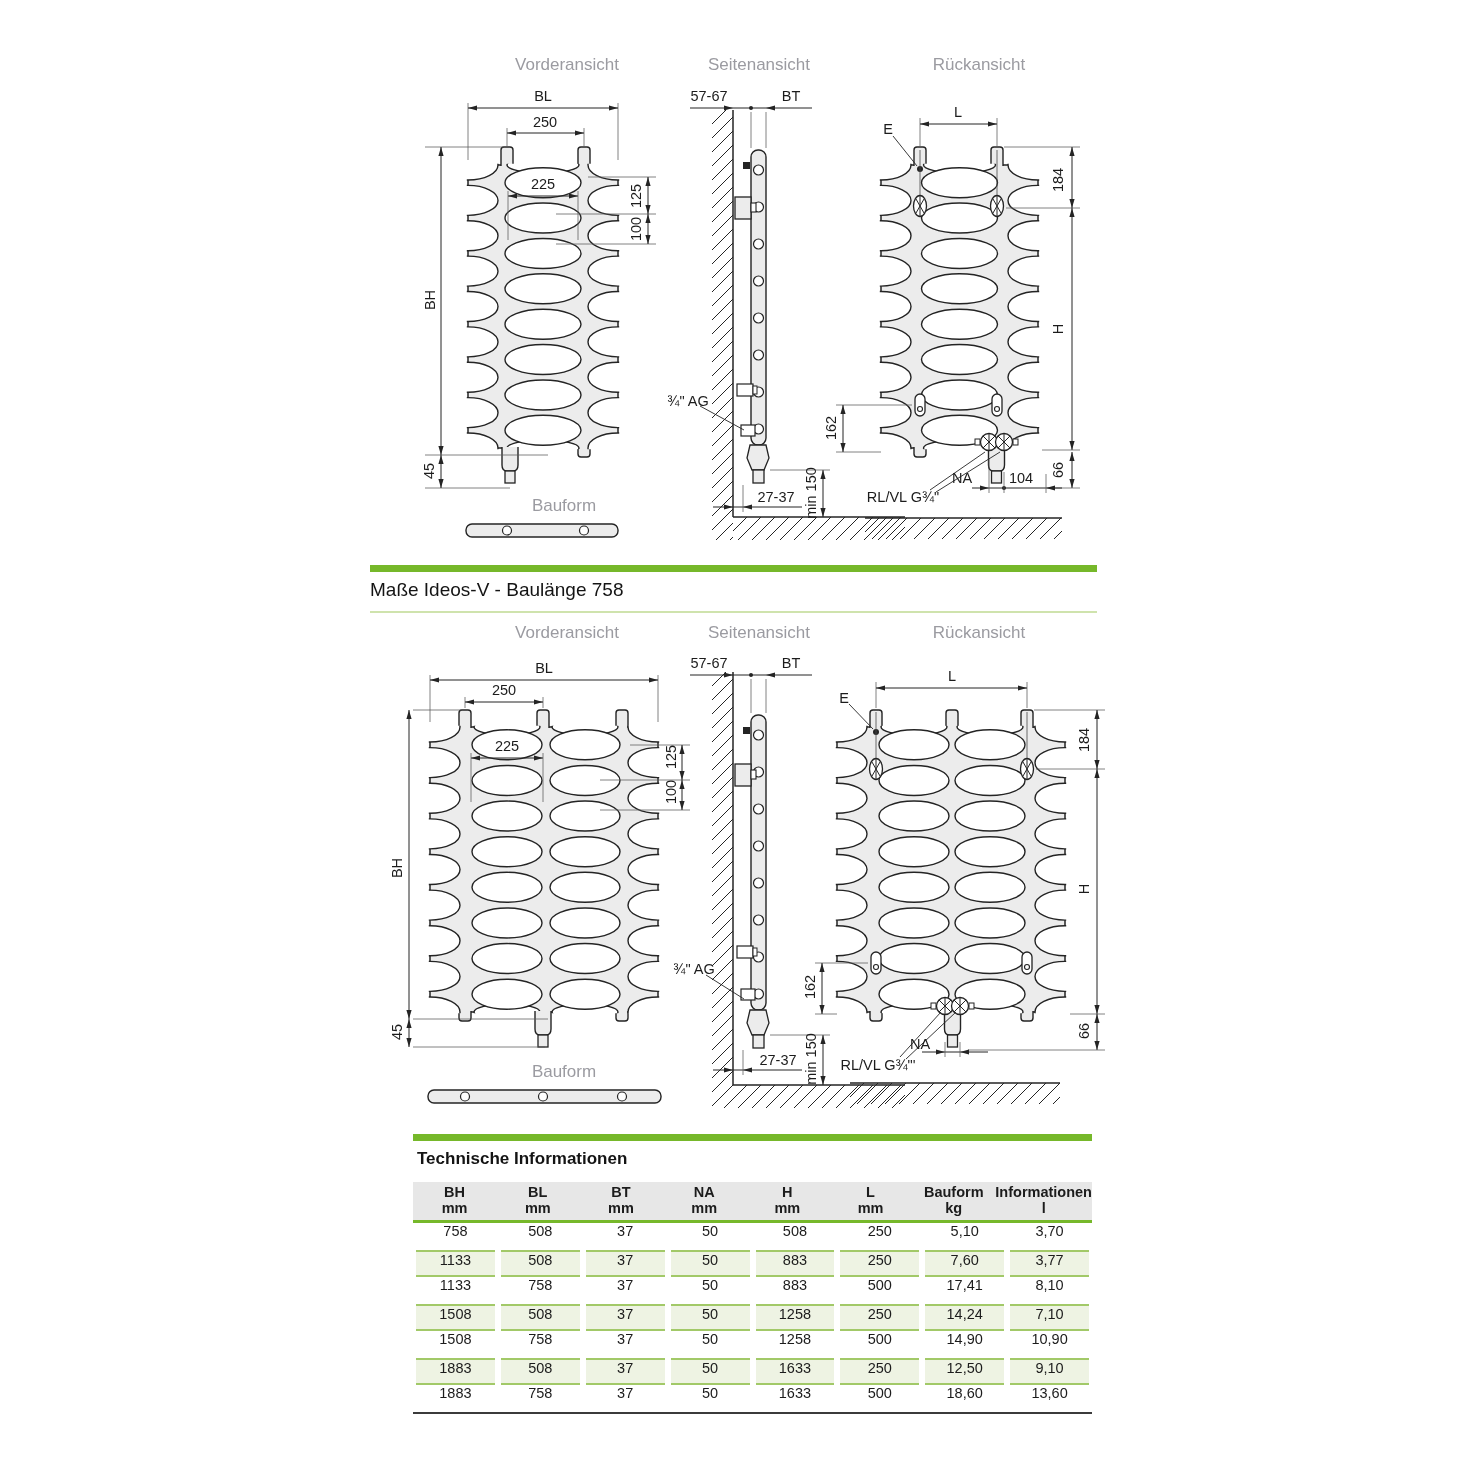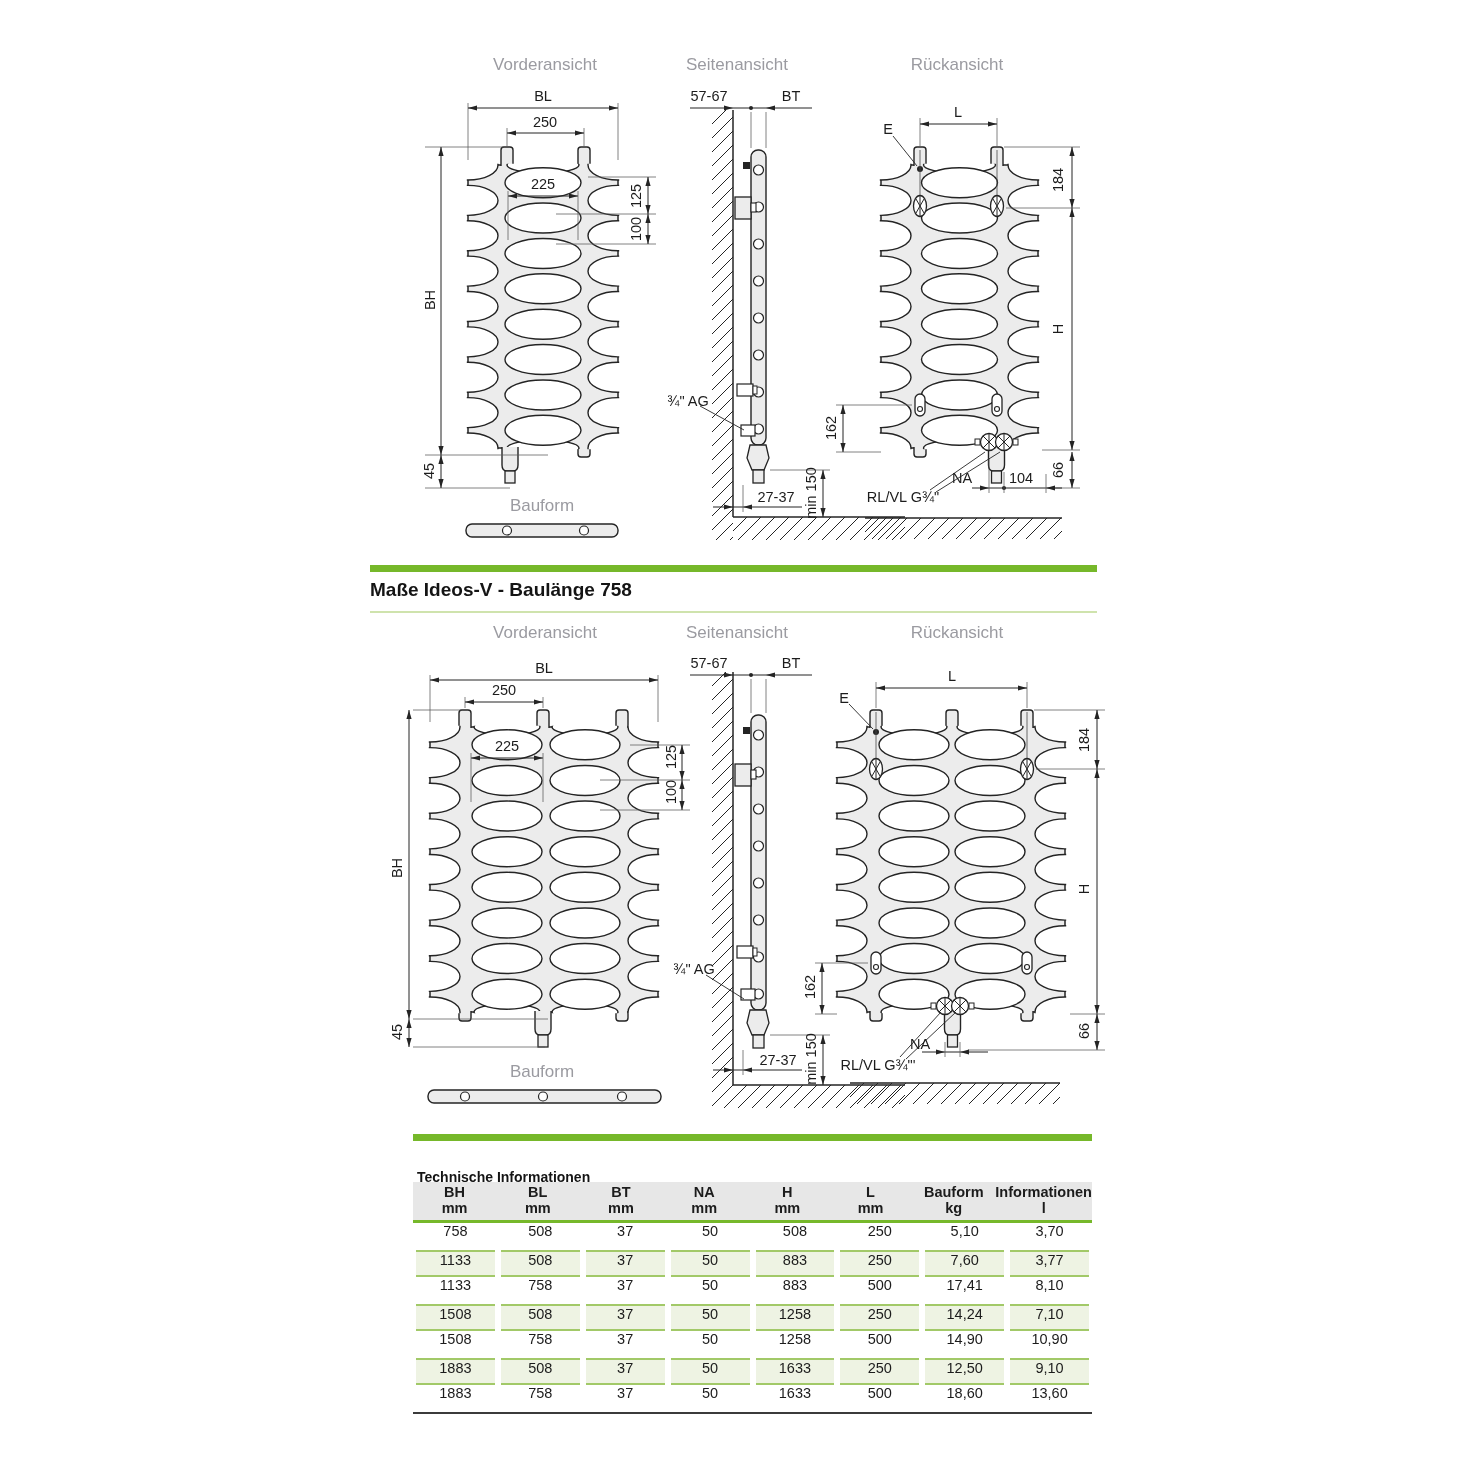--- a/index.html
+++ b/index.html
@@ -1,27 +1,27 @@
 <!DOCTYPE html>
 <html><head>
 <meta charset="utf-8">
 <style>
   html,body{margin:0;padding:0;background:#fff;}
   body{width:1467px;height:1467px;font-family:"Liberation Sans","DejaVu Sans",sans-serif;}
   .page{position:relative;width:1467px;height:1467px;background:#fff;overflow:hidden;}
   #drawing{position:absolute;left:0;top:0;}
   .lbl{position:absolute;font-size:14.5px;line-height:1;color:#1c1c1c;white-space:nowrap;transform:translate(-50%,-50%);}
   .lbl.rot{transform:translate(-50%,-50%) rotate(-90deg);}
-  .lbl.vtitle{font-size:17px;color:#9b9ba1;}
+  .lbl.vtitle{font-size:17px;color:#9b9ba1;margin-left:22px;}
   .gbar{position:absolute;background:#76b82a;height:7px;}
   #gbar1{left:370px;top:565px;width:727px;}
   #gbar2{left:413px;top:1134px;width:679px;}
-  .divider-title{position:absolute;left:370px;top:579px;font-size:19px;font-weight:bold;color:#141414;}
+  .divider-title{position:absolute;left:370px;top:579px;font-size:19px;font-weight:normal;color:#141414;}
   .thin-line{position:absolute;left:370px;top:611px;width:727px;height:2px;background:#cfe3ad;}
-  .table-title{position:absolute;left:417px;top:1149px;font-size:14px;font-weight:bold;color:#141414;margin-top:20px;}
+  .table-title{position:absolute;left:417px;top:1149px;font-size:17px;font-weight:bold;color:#141414;}
   #ti-table{position:absolute;left:413px;top:1182px;width:679px;}
   .t-head{display:flex;background:#e7e7e7;border-bottom:3px solid #76b82a;padding:3px 0 4px;}
   .t-hcell{flex:1;text-align:center;font-weight:bold;font-size:14.5px;line-height:15.5px;color:#1c1c1c;}
   .t-row{display:flex;height:27px;font-size:14.5px;color:#1c1c1c;}
   .t-row:last-child{border-bottom:2.5px solid #3b3b3b;}
   .t-cell{flex:1;display:flex;align-items:flex-start;justify-content:center;}
   .t-row.shaded .t-cell{background:#eef3e3;border-top:2px solid #a2c968;border-bottom:2px solid #a2c968;margin:0 3px;}
 </style>
 </head>
 <body>

